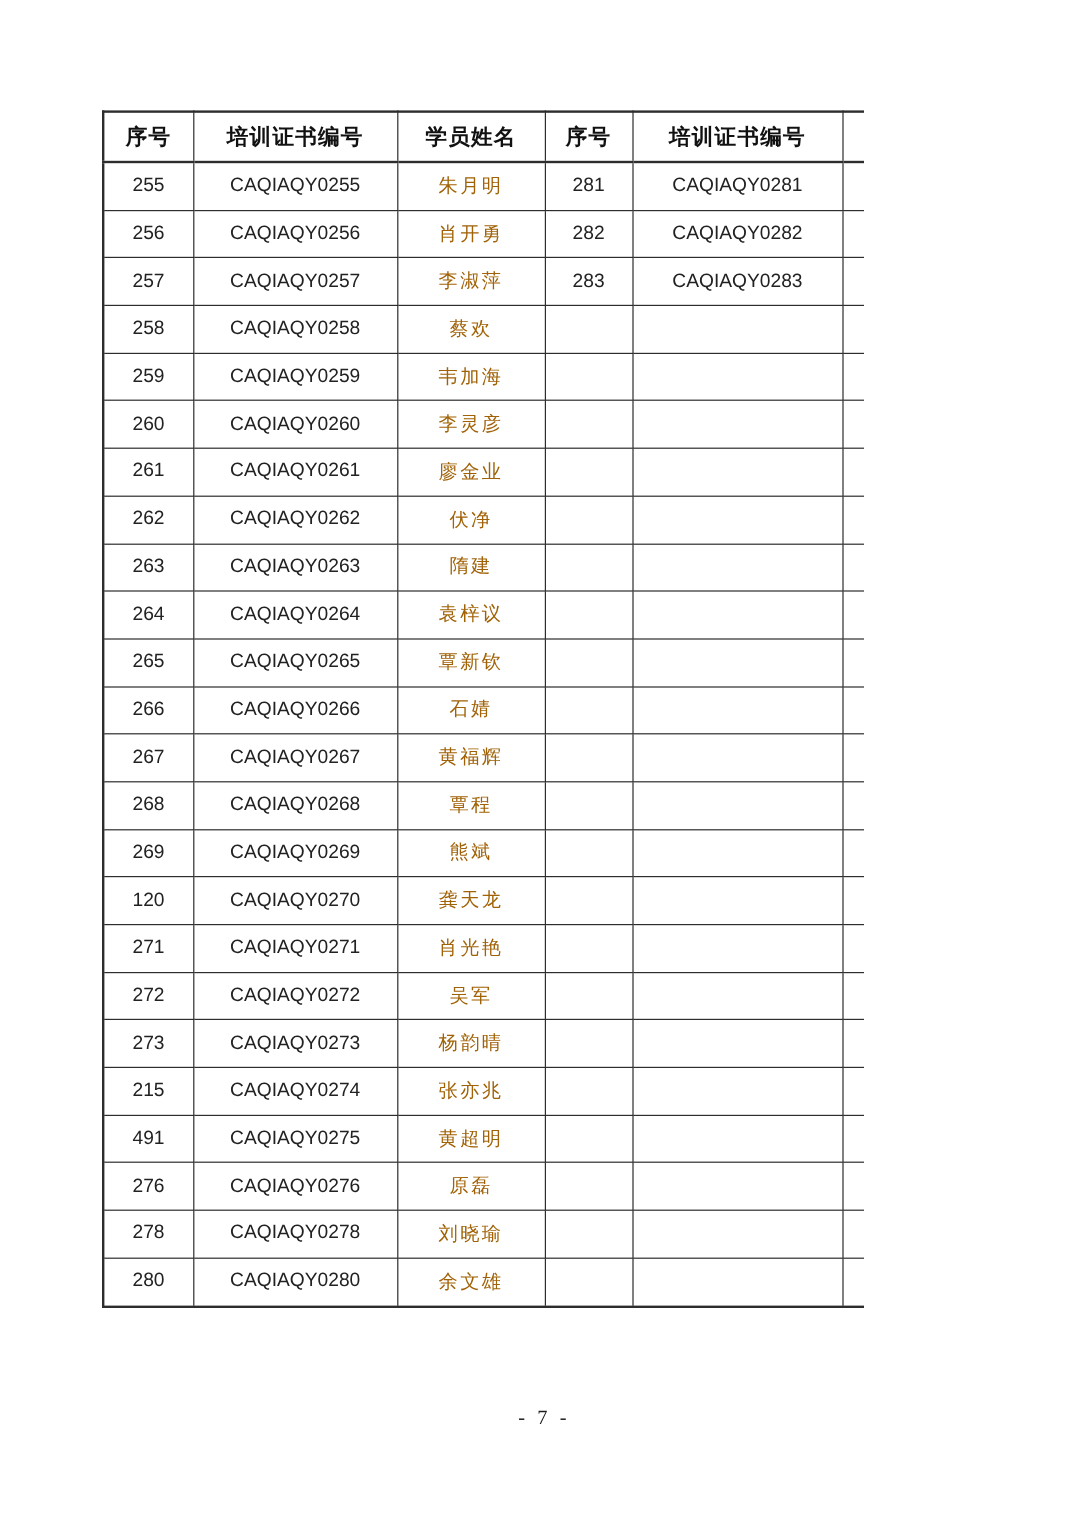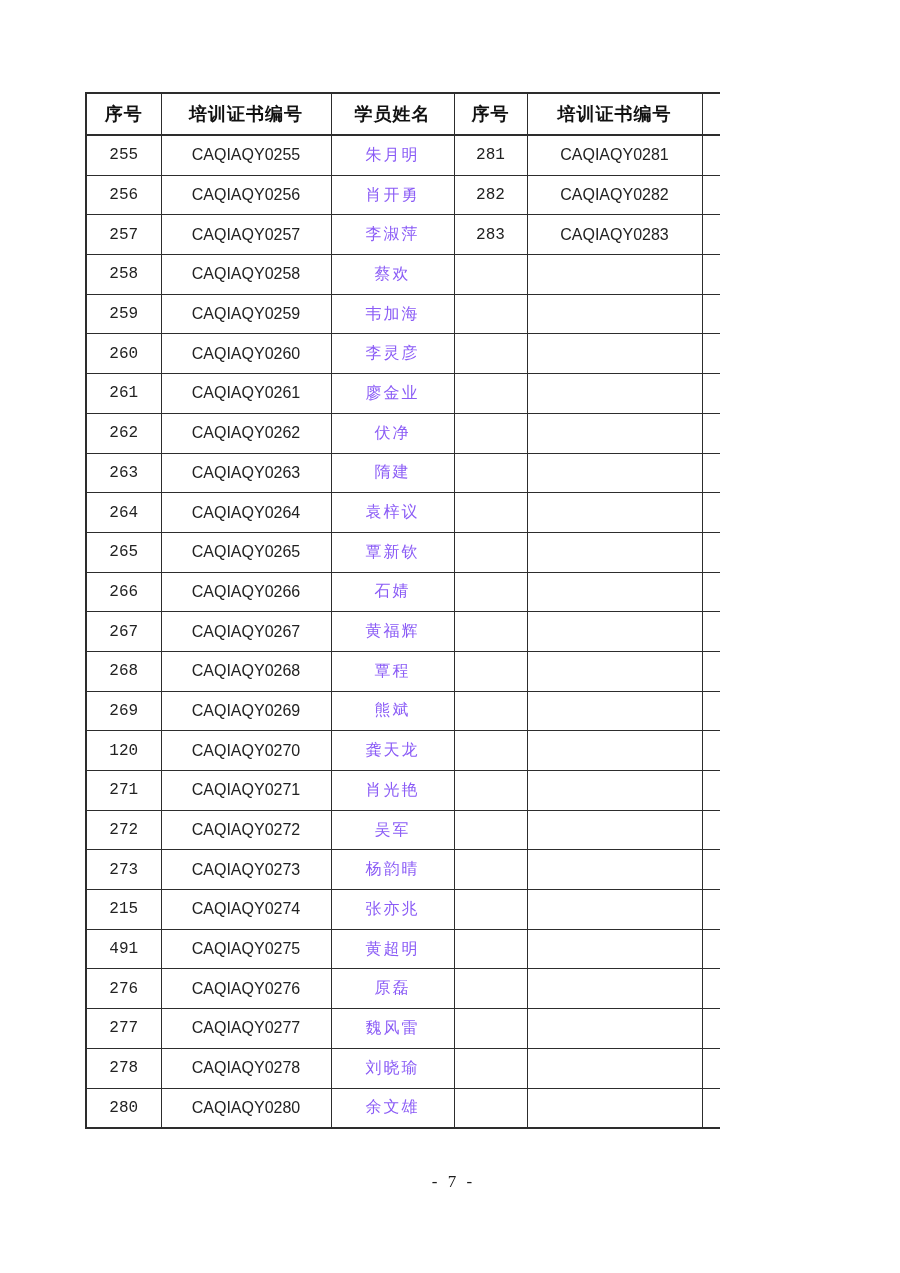--- a/index.html
+++ b/index.html
@@ -41,32 +41,32 @@
     letter-spacing: 1px;
     border-bottom-width: 2px;
     color: #111111;
   }
   table.roster td {
     height: 38.7px;
     font-size: 16px;
     font-weight: normal;
   }
   td.col-idx {
-    font-family: Liberation Mono, monospace;
+    font-family: Liberation Sans, sans-serif;
     font-size: 16px;
     color: #222222;
   }
   td.col-cert {
     font-family: Liberation Sans, sans-serif;
     font-size: 15.5px;
     color: #222222;
   }
   td.col-name {
     letter-spacing: 2px;
-    color: #8b5cf6;
+    color: #a16207;
   }
   .page-number {
     position: absolute;
     left: 85px;
     top: 1172px;
     width: 737px;
     text-align: center;
     font-family: "Liberation Serif", serif;
     font-size: 17px;
     letter-spacing: 3px;
@@ -268,28 +268,20 @@
         </tr>
         <tr>
           <td class="col-idx">276</td>
           <td class="col-cert">CAQIAQY0276</td>
           <td class="col-name">原磊</td>
           <td class="col-idx"></td>
           <td class="col-cert"></td>
           <td class="col-name"></td>
         </tr>
         <tr>
-          <td class="col-idx">277</td>
-          <td class="col-cert">CAQIAQY0277</td>
-          <td class="col-name">魏风雷</td>
-          <td class="col-idx"></td>
-          <td class="col-cert"></td>
-          <td class="col-name"></td>
-        </tr>
-        <tr>
           <td class="col-idx">278</td>
           <td class="col-cert">CAQIAQY0278</td>
           <td class="col-name">刘晓瑜</td>
           <td class="col-idx"></td>
           <td class="col-cert"></td>
           <td class="col-name"></td>
         </tr>
         <tr>
           <td class="col-idx">280</td>
           <td class="col-cert">CAQIAQY0280</td>

